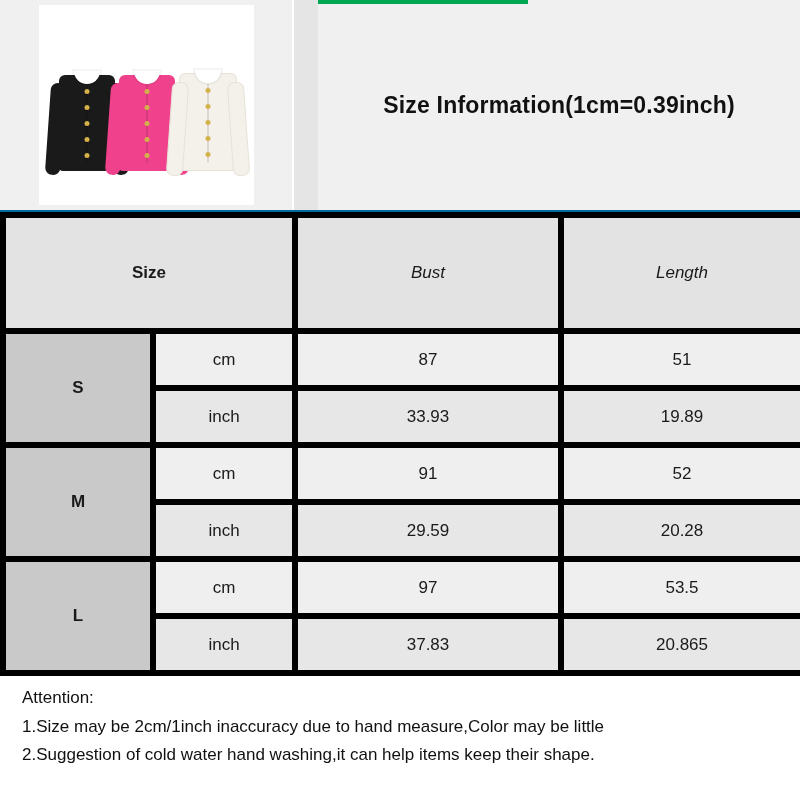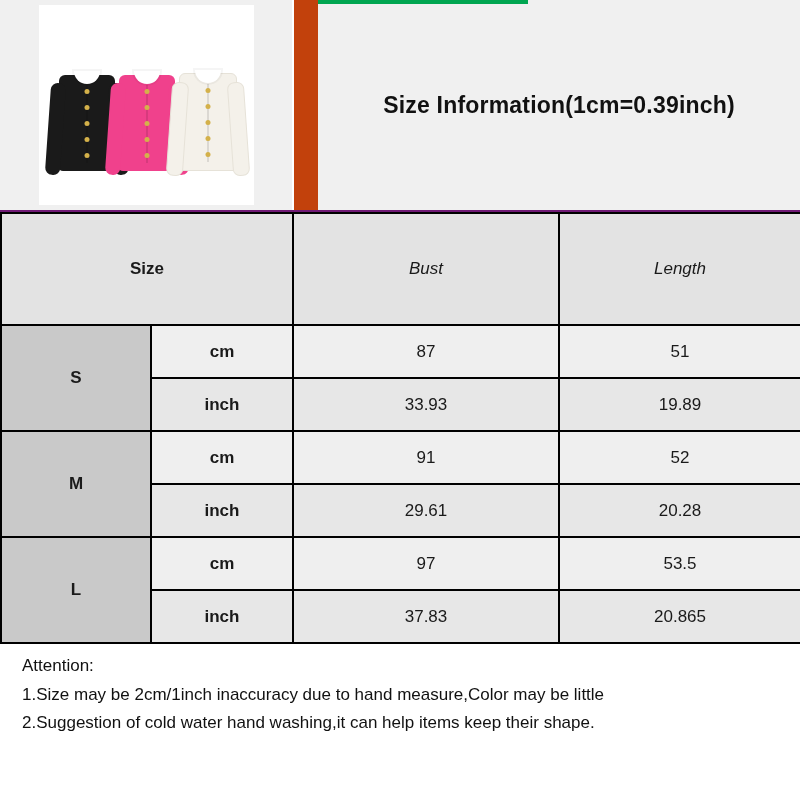--- a/index.html
+++ b/index.html
@@ -19,22 +19,22 @@
     position: relative;
     width: 800px;
     height: 800px;
     background: #ffffff;
   }
 
   
   .header {
     display: flex;
     height: 210px;
-    background: #c2410c;
-    border-bottom: 2px solid #701a75;
+    background: #e5e5e5;
+    border-bottom: 2px solid #0369a1;
     gap: 24px;
   }
   .header-img-cell {
     width: 292px;
     background: #f0f0f0;
     border-right: 2px solid #ffffff;
     display: flex;
     align-items: center;
     justify-content: center;
     position: relative;
@@ -131,21 +131,21 @@
     background: #00a651;
   }
 
   
   table.size-table {
     width: 800px;
     border-collapse: collapse;
     table-layout: fixed;
   }
   table.size-table td {
-    border: 2px solid #000000;
+    border: 6px solid #000000;
     text-align: center;
     vertical-align: middle;
     font-size: 17px;
     color: #1a1a1a;
   }
   .col-size   { width: 150px; }
   .col-unit   { width: 142px; }
   .col-bust   { width: 266px; }
   .col-length { width: 242px; }
 
@@ -163,21 +163,21 @@
   }
   .cell-size {
     background: #c9c9c9;
     font-size: 19px;
     font-weight: bold;
     height: 49px;
   }
   .cell-unit {
     background: #efefef;
     font-size: 17px;
-    font-weight: bold;
+    font-weight: normal;
     height: 49px;
     margin-left: 16px;
   }
   .cell-val {
     background: #efefef;
     height: 49px;
   }
   .row-alt .cell-unit,
   .row-alt .cell-val {
     background: #e7e7e7;
@@ -276,21 +276,21 @@
       </tr>
 
       <tr>
         <td class="cell-size" rowspan="2">M</td>
         <td class="cell-unit">cm</td>
         <td class="cell-val">91</td>
         <td class="cell-val">52</td>
       </tr>
       <tr class="row-alt">
         <td class="cell-unit">inch</td>
-        <td class="cell-val">29.61</td>
+        <td class="cell-val">29.59</td>
         <td class="cell-val">20.28</td>
       </tr>
 
       <tr>
         <td class="cell-size" rowspan="2">L</td>
         <td class="cell-unit">cm</td>
         <td class="cell-val">97</td>
         <td class="cell-val">53.5</td>
       </tr>
       <tr class="row-alt">

